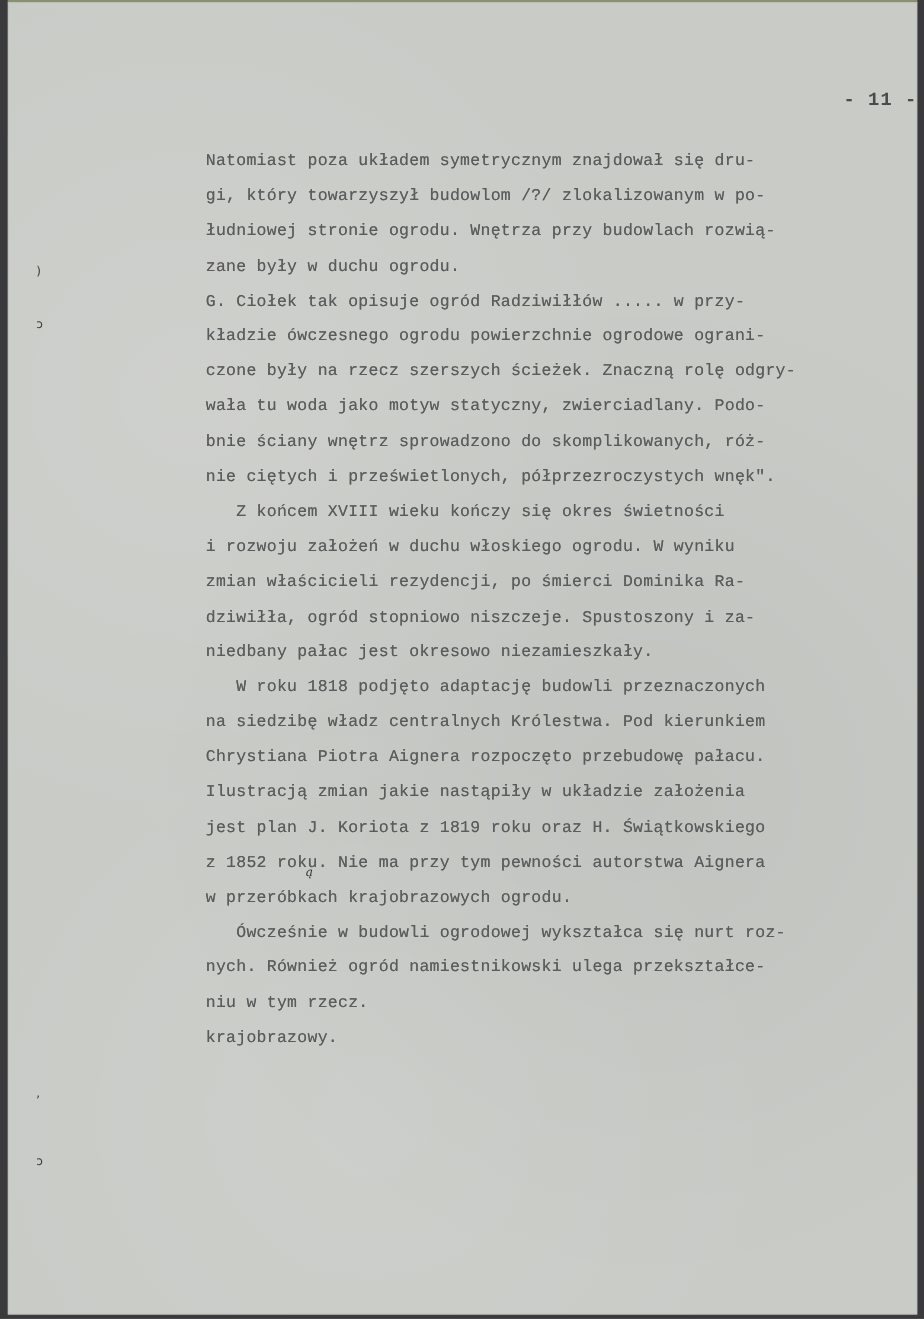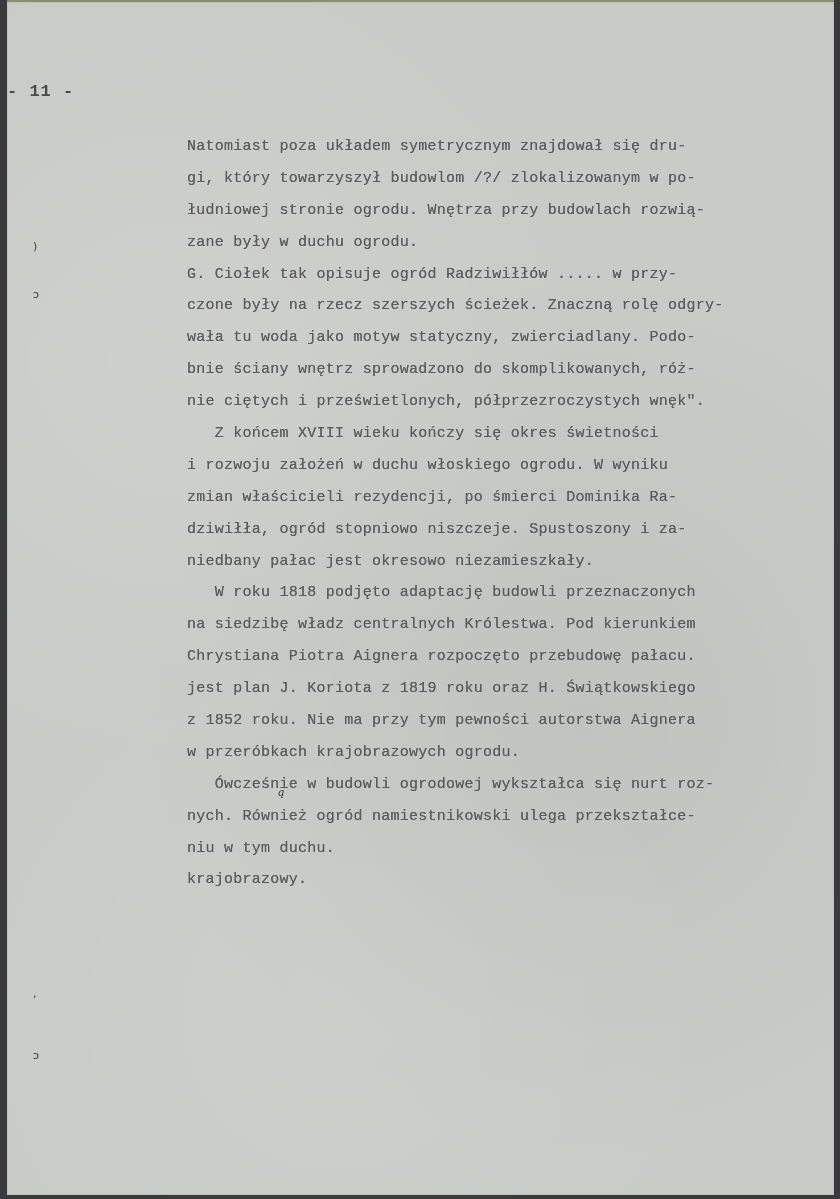--- a/index.html
+++ b/index.html
@@ -32,21 +32,21 @@
       top: 0;
       width: 827px;
       height: 3px;
       background: #8a8f6e;
     }
     .page-number {
       position: absolute;
       left: 0;
       width: 100%;
       top: 80px;
-      text-align: left;
+      text-align: right;
       font-family: "Liberation Mono", monospace;
       font-size: 17px;
       font-weight: bold;
       color: #4a4a4a;
       letter-spacing: 1px;
     }
     .body-text {
       position: absolute;
       left: 180px;
       top: 129px;
@@ -85,38 +85,40 @@
 
 <div class="page">
   <div class="page-number">- 11 -</div>
 
   <div class="body-text">
     <div class="line">Natomiast poza układem symetrycznym znajdował się dru-</div>
     <div class="line">gi, który towarzyszył budowlom /?/ zlokalizowanym w po-</div>
     <div class="line">łudniowej stronie ogrodu. Wnętrza przy budowlach rozwią-</div>
     <div class="line">zane były w duchu ogrodu.</div>
     <div class="line">G. Ciołek tak opisuje ogród Radziwiłłów ..... w przy-</div>
+    <div class="line">kładzie ówczesnego ogrodu powierzchnie ogrodowe ograni-</div>
     <div class="line">czone były na rzecz szerszych ścieżek. Znaczną rolę odgry-</div>
     <div class="line">wała tu woda jako motyw statyczny, zwierciadlany. Podo-</div>
     <div class="line">bnie ściany wnętrz sprowadzono do skomplikowanych, róż-</div>
     <div class="line">nie ciętych i prześwietlonych, półprzezroczystych wnęk".</div>
     <div class="line">   Z końcem XVIII wieku kończy się okres świetności</div>
     <div class="line">i rozwoju założeń w duchu włoskiego ogrodu. W wyniku</div>
     <div class="line">zmian właścicieli rezydencji, po śmierci Dominika Ra-</div>
     <div class="line">dziwiłła, ogród stopniowo niszczeje. Spustoszony i za-</div>
     <div class="line">niedbany pałac jest okresowo niezamieszkały.</div>
     <div class="line">   W roku 1818 podjęto adaptację budowli przeznaczonych</div>
     <div class="line">na siedzibę władz centralnych Królestwa. Pod kierunkiem</div>
     <div class="line">Chrystiana Piotra Aignera rozpoczęto przebudowę pałacu.</div>
+    <div class="line">Ilustracją zmian jakie nastąpiły w układzie założenia</div>
     <div class="line">jest plan J. Koriota z 1819 roku oraz H. Świątkowskiego</div>
     <div class="line">z 1852 roku. Nie ma przy tym pewności autorstwa Aignera</div>
     <div class="line">w przeróbkach krajobrazowych ogrodu.</div>
     <div class="line">   Ówcześnie w budowli ogrodowej wykształca się nurt roz-</div>
     <div class="line">nych. Również ogród namiestnikowski ulega przekształce-</div>
-    <div class="line">niu w tym duchu.</div>
+    <div class="line">niu w tym rzecz.</div>
     <div class="line">krajobrazowy.</div>
   </div>
 
   <span class="handwritten">ą</span>
 
   <span class="margin-mark" style="left:26px; top:238px;">)</span>
   <span class="margin-mark" style="left:26px; top:286px;">ɔ</span>
   <span class="margin-mark" style="left:26px; top:985px;">,</span>
   <span class="margin-mark" style="left:26px; top:1047px;">ɔ</span>
 </div>

